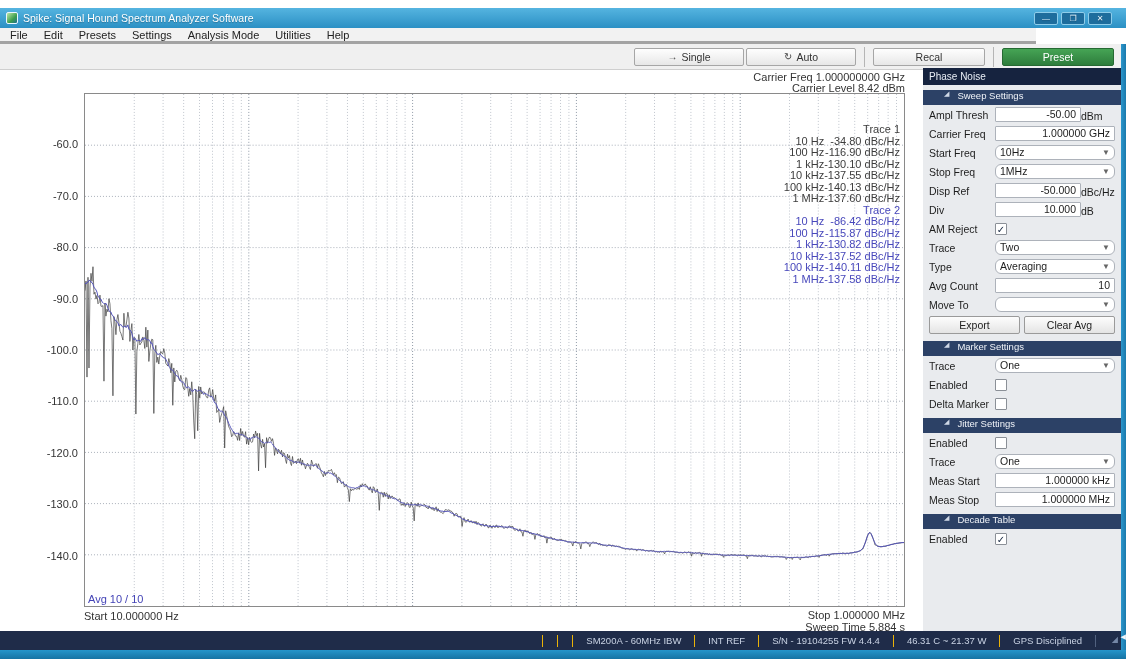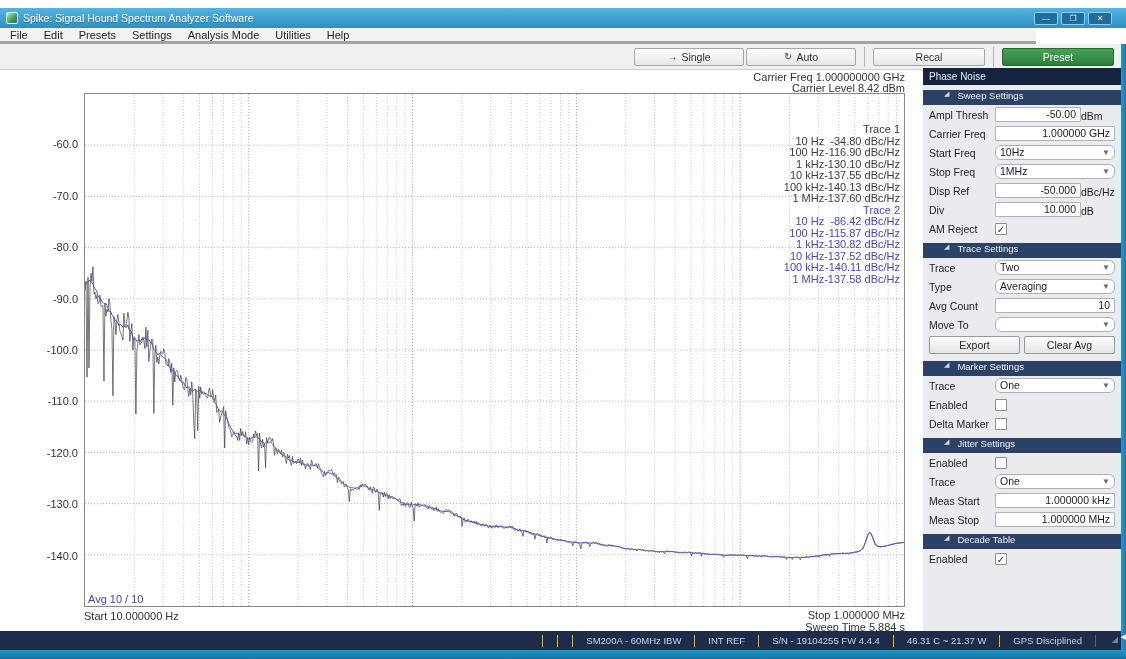--- a/index.html
+++ b/index.html
@@ -308,24 +308,20 @@
           <span class="sunit">dB</span>
         </span>
     </div>
     <div class="srow">
       <span class="slabel">AM Reject</span>
       <span class="sctl" style="justify-content:flex-start">
           <span class="scheck">✓</span>
         </span>
     </div>
 
-    <div class="sec-header">
-      <span class="sec-arrow">◢</span>
-      <span>Trace Settings</span>
-    </div>
     <div class="srow">
       <span class="slabel">Trace</span>
       <span class="sctl">
           <span class="sfield dd">
             <span class="ddval">Two</span>
             <span class="ddarrow">▼</span>
           </span>
         </span>
     </div>
     <div class="srow">

